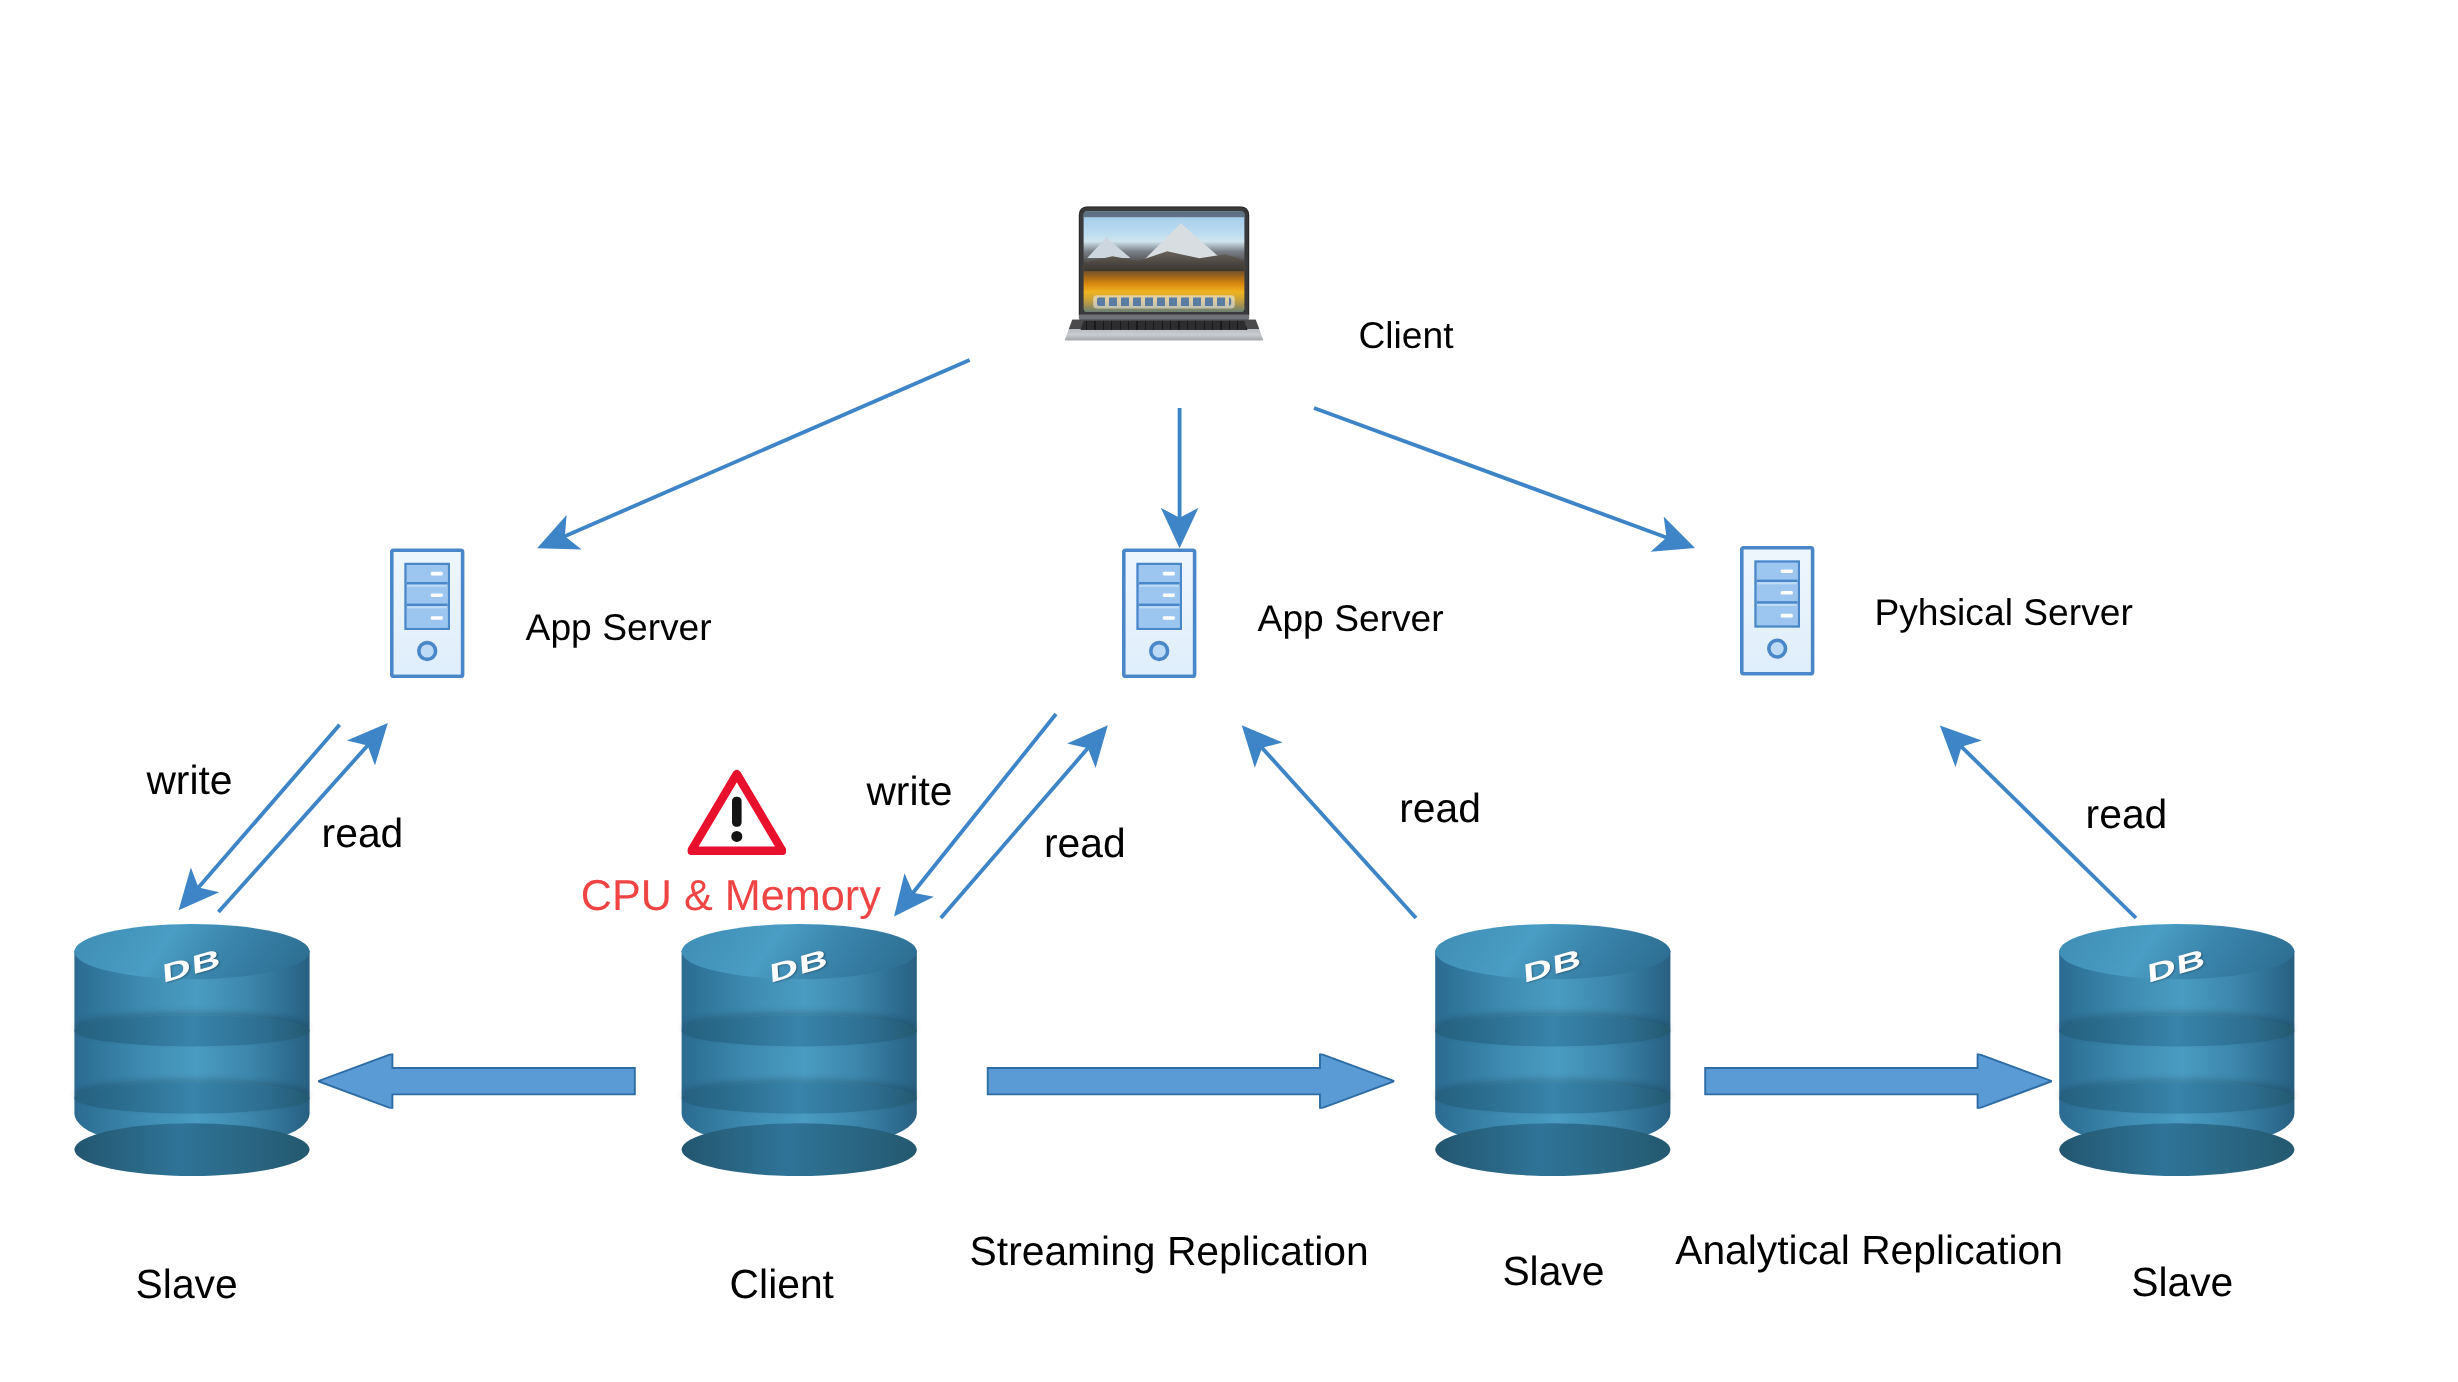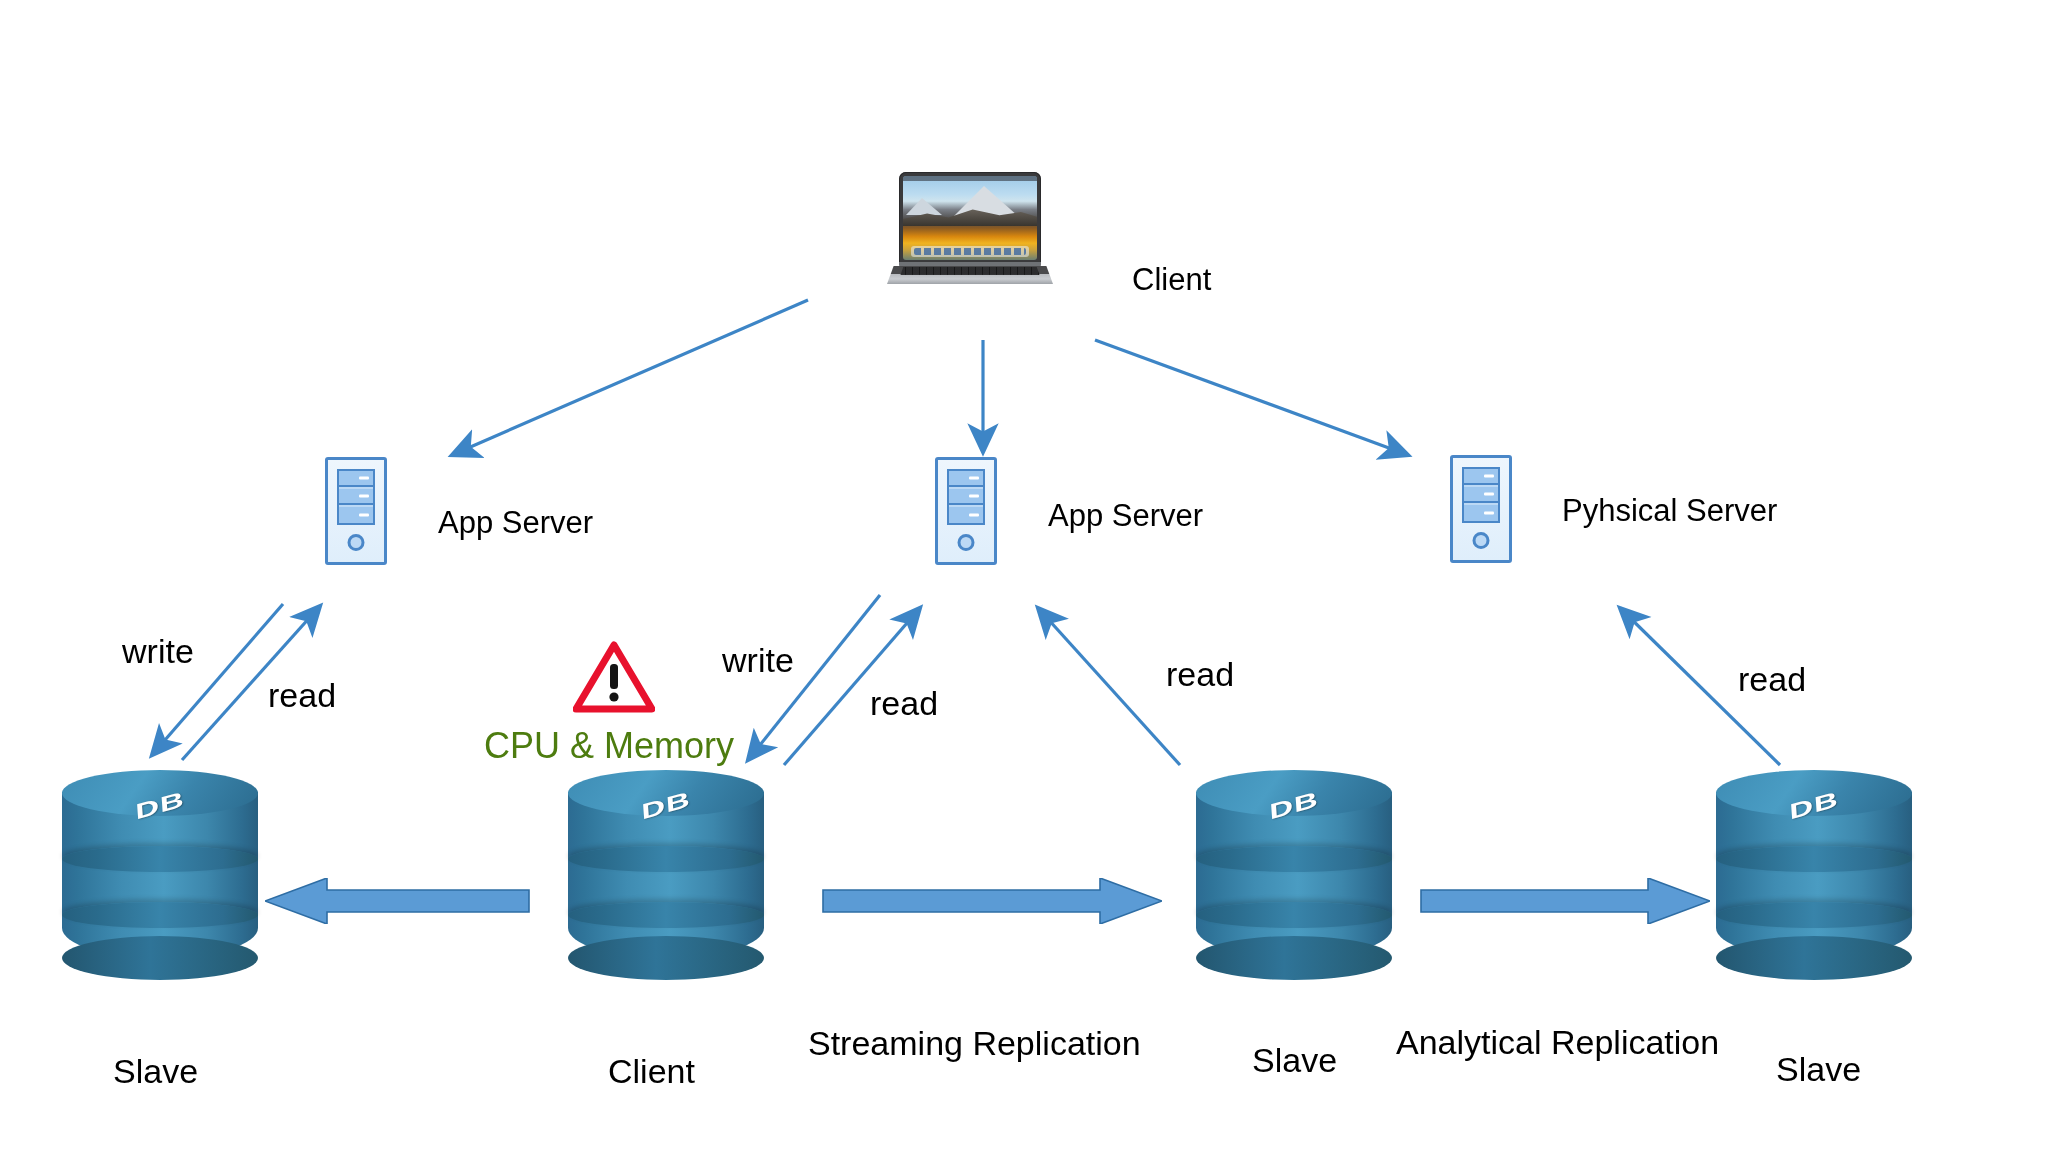--- a/index.html
+++ b/index.html
@@ -38,21 +38,21 @@
   
   .lbl {
     position: absolute;
     font-size: 31px;
     color: #000000;
     white-space: nowrap;
     line-height: 1;
   }
   .lbl.big { font-size: 34px; }
   .lbl.warn {
-    color: #4d7c0f;
+    color: #ef4444;
     font-size: 36px;
   }
 
   
   #arrows {
     position: absolute;
     left: 0; top: 0;
     width: 2048px;
     height: 1152px;
     pointer-events: none;

